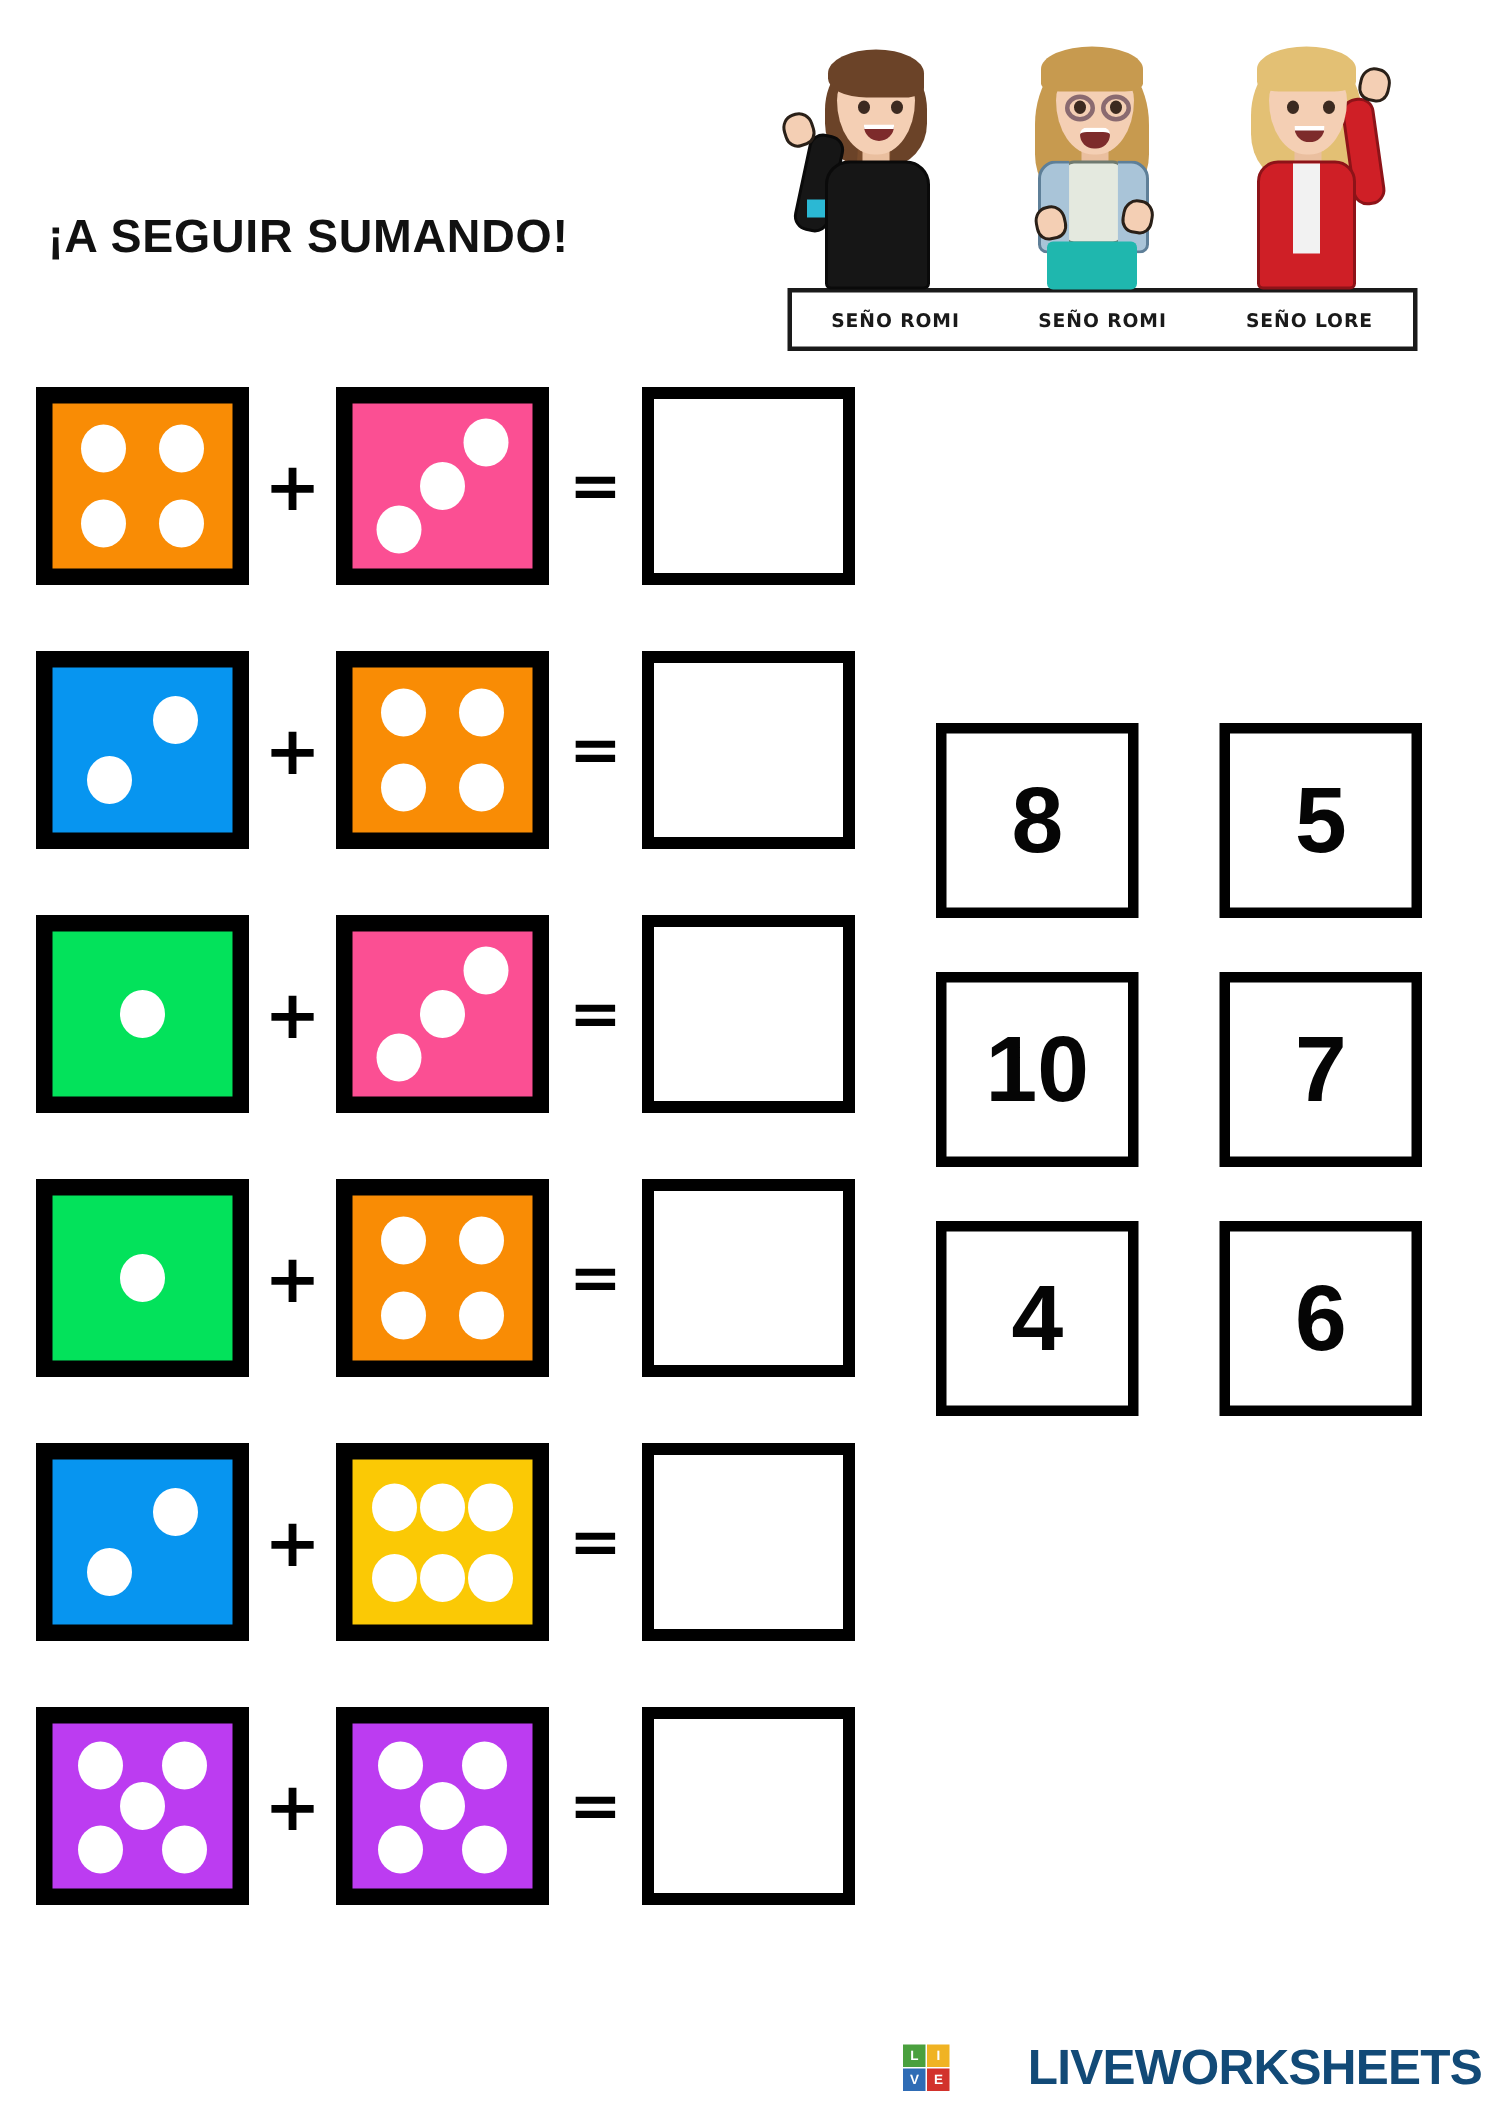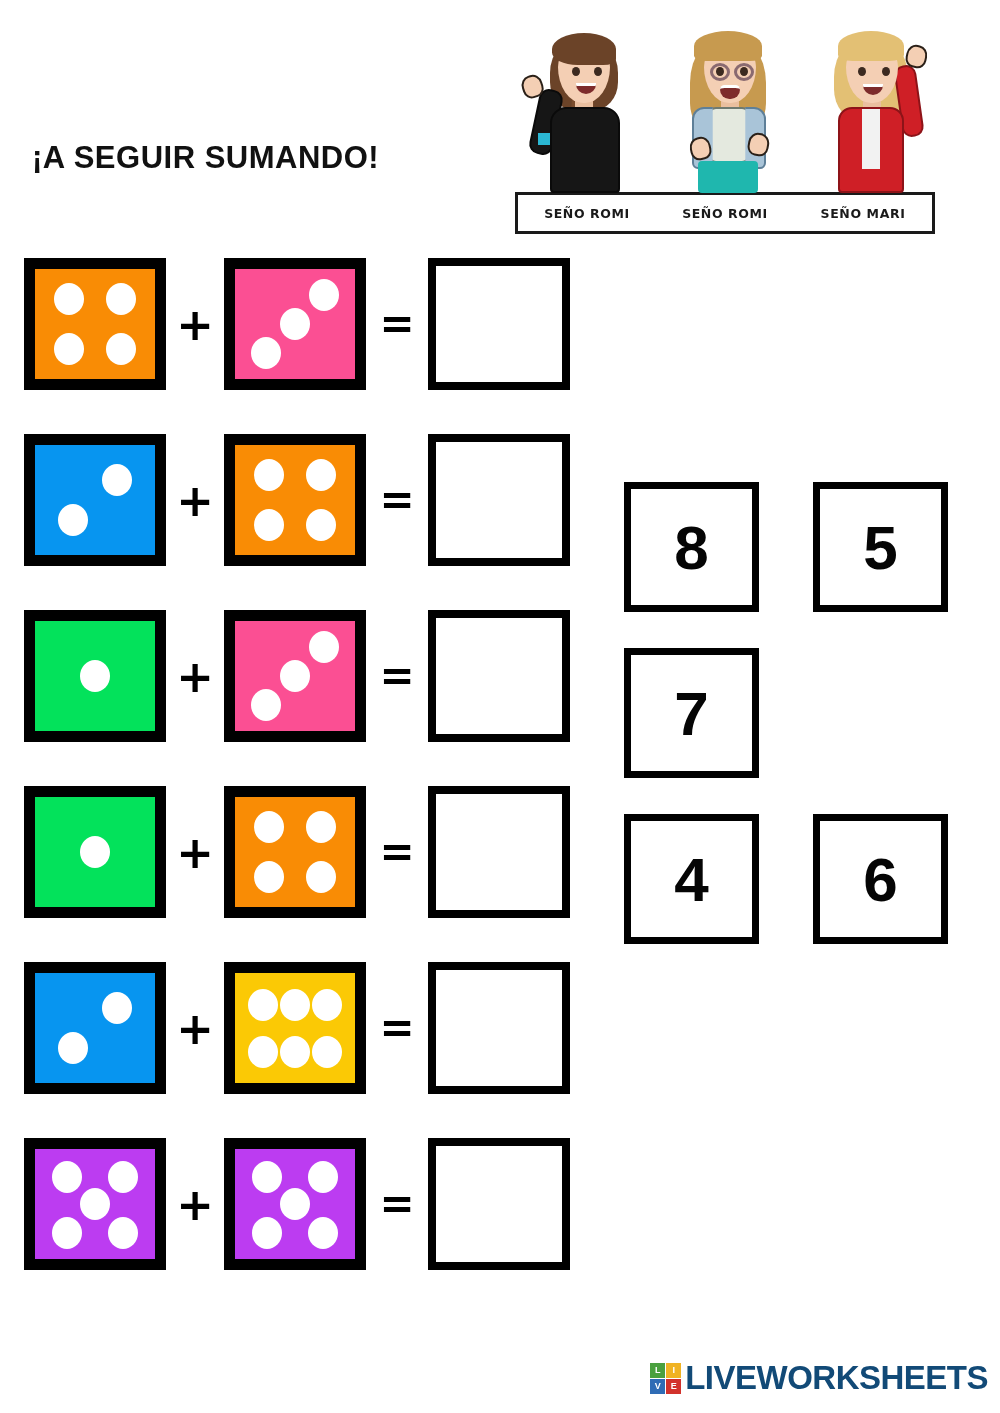--- a/index.html
+++ b/index.html
@@ -44,21 +44,21 @@
     justify-content: space-around;
     align-items: flex-end;
   }
   .teacher-figure {
     position: relative;
     width: 128px;
     height: 172px;
   }
   .nameplate {
     position: absolute;
-    left: 3px;
+    left: 13px;
     top: 174px;
     width: 420px;
     height: 42px;
     border: 3px solid #1a1a1a;
     background: #ffffff;
     display: flex;
     align-items: center;
     box-sizing: border-box;
   }
   .nameplate-cell {
@@ -229,20 +229,21 @@
     font-weight: bold;
     color: #ffffff;
     font-family: "Liberation Sans", sans-serif;
   }
   .lw-word {
     font-size: 33px;
     font-weight: bold;
     color: #124a77;
     letter-spacing: -0.5px;
     font-family: "Liberation Sans", sans-serif;
+    margin-left: 48px;
   }
 </style>
 </head>
 <body>
 
 <div id="worksheet-title">¡A SEGUIR SUMANDO!</div>
 
 <div id="teacher-banner">
 
   <div class="teachers-row">
@@ -309,21 +310,21 @@
 
       <div class="t-body" style="left:30px; top:86px; width:66px; height:86px; background:#cf1f26; border:2px solid #8d1318; box-sizing:border-box; border-radius:14px 14px 4px 4px;"></div>
       <div class="t-body" style="left:54px; top:88px; width:18px; height:60px; background:#f2f2f2;"></div>
     </div>
 
   </div>
 
   <div class="nameplate">
     <div class="nameplate-cell">SEÑO ROMI</div>
     <div class="nameplate-cell">SEÑO ROMI</div>
-    <div class="nameplate-cell">SEÑO MARI</div>
+    <div class="nameplate-cell">SEÑO LORE</div>
   </div>
 </div>
 
 <div id="equations">
     <div class="eq-row" style="top: 258px;">
       <div class="die" style="background: rgb(249, 140, 5);">
         <span class="pip" style="left: calc(28% - 15px); top: calc(27% - 16px);"></span>
         <span class="pip" style="left: calc(72% - 15px); top: calc(27% - 16px);"></span>
         <span class="pip" style="left: calc(28% - 15px); top: calc(73% - 16px);"></span>
         <span class="pip" style="left: calc(72% - 15px); top: calc(73% - 16px);"></span>
@@ -416,20 +417,21 @@
       <input class="answer-box" type="text" placeholder="" style="font-size: 56px; font-weight: bold; text-align: center; outline: none; font-family: &quot;Liberation Sans&quot;, sans-serif;">
     </div>
   </div>
 
 <div id="answer-bank">
     <div class="bank-row">
       <div class="bank-box">8</div>
       <div class="bank-box">5</div>
     </div>
     <div class="bank-row">
+      <div class="bank-box">10</div>
       <div class="bank-box">7</div>
     </div>
     <div class="bank-row">
       <div class="bank-box">4</div>
       <div class="bank-box">6</div>
     </div>
   </div>
 
 <div id="lw-logo">
   <div class="lw-tiles">

